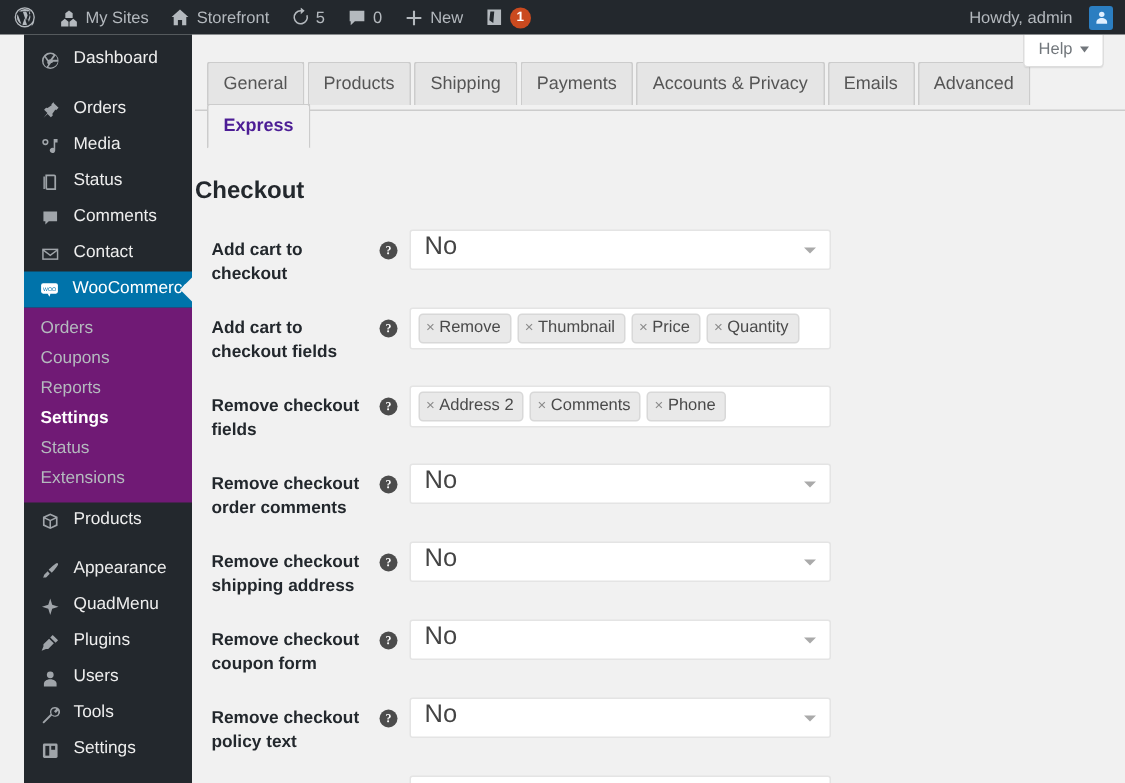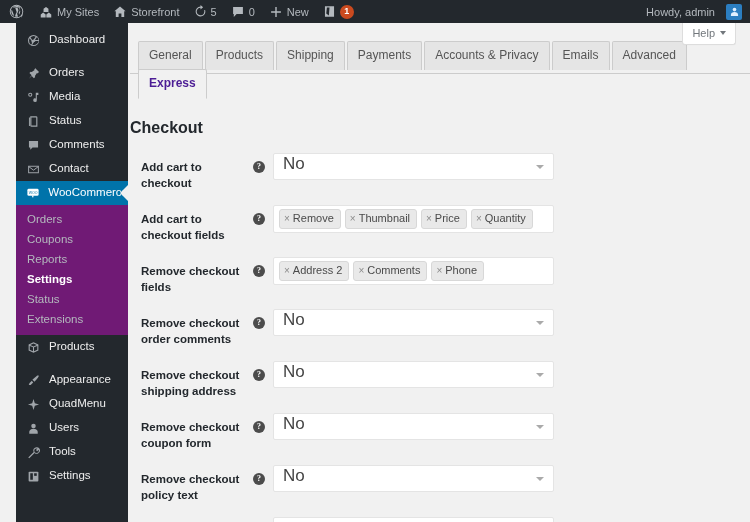--- a/index.html
+++ b/index.html
@@ -410,20 +410,28 @@
 
   <div class="menu-item">
     <span class="micon">
       <svg width="13" height="13" viewBox="0 0 20 20" fill="#a0a5aa">
           <path d="M10 1.5 12 8l6.5 2-6.5 2-2 6.5L8 12l-6.5-2L8 8z"></path>
         </svg>
     </span>
     <span class="mlabel">QuadMenu</span>
   </div>
 
+  <div class="menu-item">
+    <span class="micon">
+      <svg width="13" height="13" viewBox="0 0 20 20" fill="#a0a5aa">
+          <path d="M12.5 2 10 4.5 15.5 10 18 7.5 12.5 2zM8.8 5.8 3 11.5v2.3l-1.8 4.4 4.4-1.8h2.3l5.8-5.8-4.9-4.8z"></path>
+        </svg>
+    </span>
+    <span class="mlabel">Plugins</span>
+  </div>
 
   <div class="menu-item">
     <span class="micon">
       <svg width="13" height="13" viewBox="0 0 20 20" fill="#a0a5aa">
           <circle cx="10" cy="6" r="3.5"></circle>
           <path d="M10 10.5c-4 0-6.5 2.3-6.5 4.6V18h13v-2.9c0-2.3-2.5-4.6-6.5-4.6z"></path>
         </svg>
     </span>
     <span class="mlabel">Users</span>
   </div>

